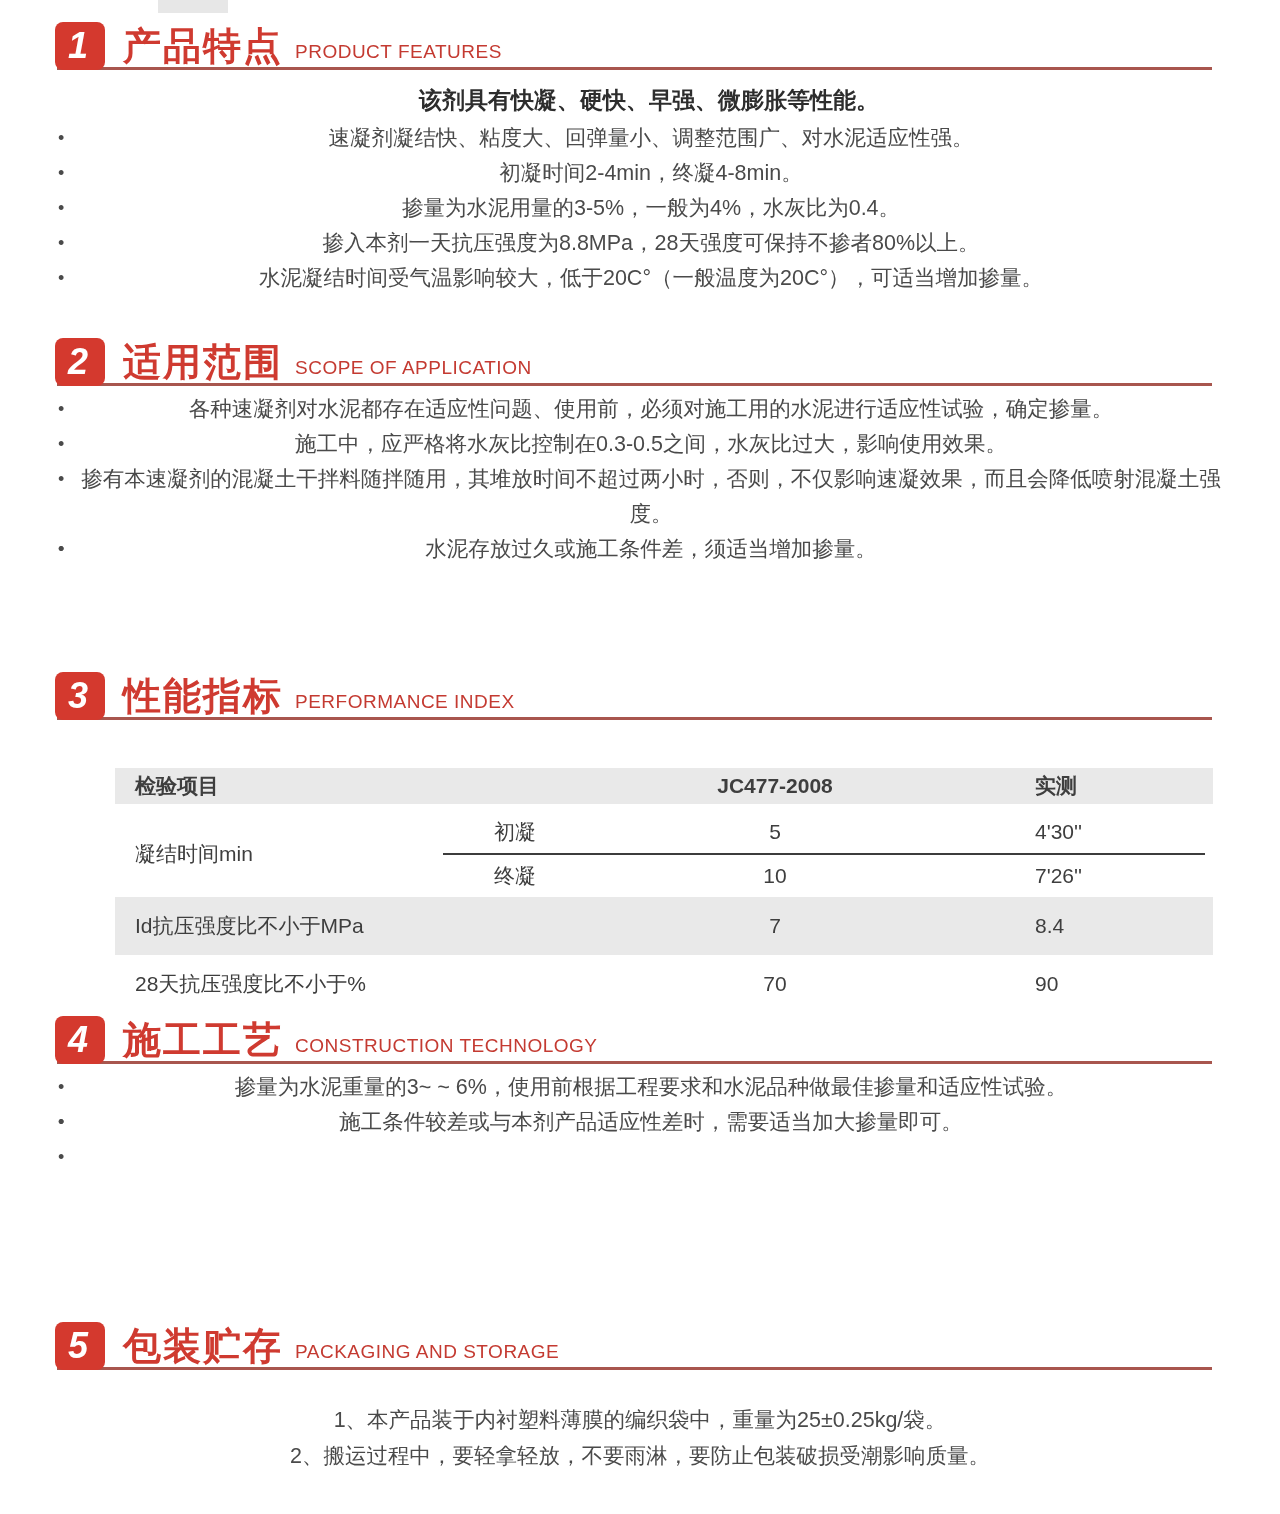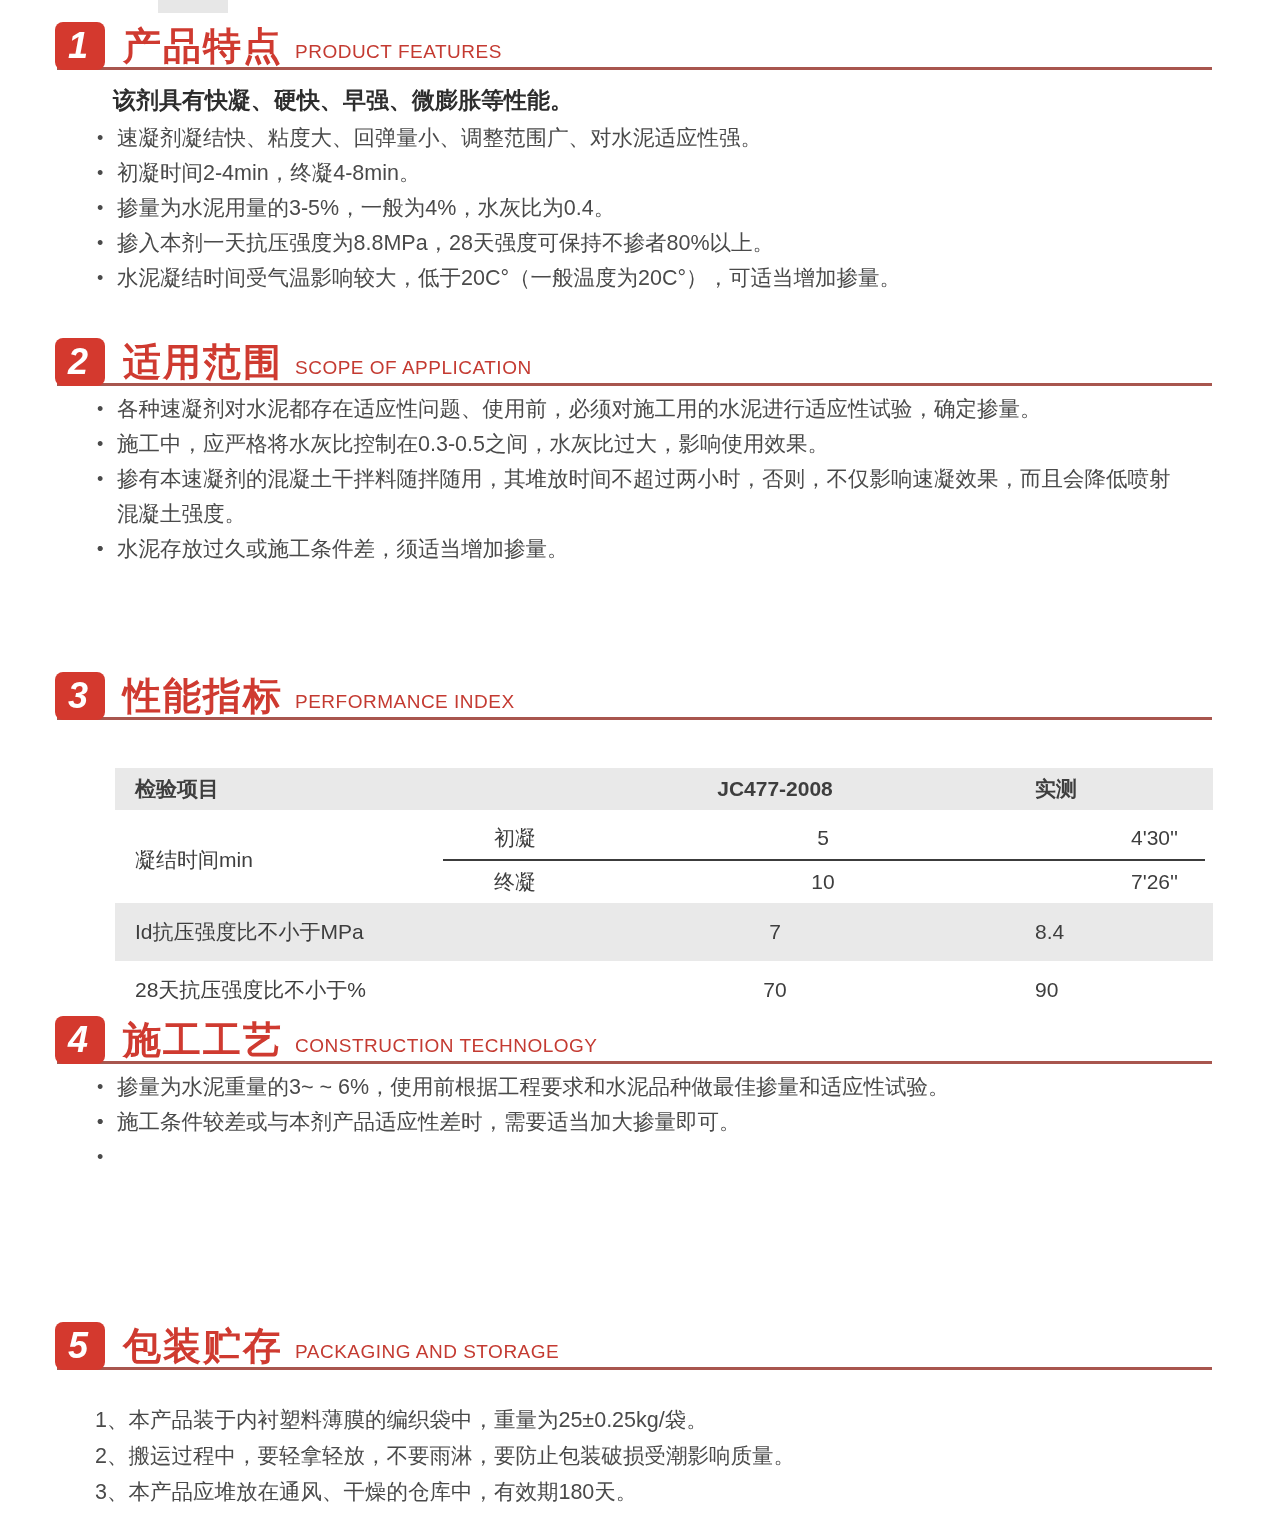--- a/index.html
+++ b/index.html
@@ -33,39 +33,39 @@
   }
   .title-zh{
     position:relative;z-index:1;margin:12px 0 2px 18px;
     font-size:38px;line-height:44px;font-weight:bold;color:var(--title-red);letter-spacing:2px;
   }
   .title-en{
     position:relative;z-index:1;margin:0 0 7px 12px;
     font-size:19px;line-height:22px;font-weight:normal;color:#c43a31;letter-spacing:0.5px;white-space:nowrap;
   }
 
-  .content{margin:0 95px;}
+  .content{margin:0 56px;text-align:center;}
   .intro{margin:15px 0 0 18px;font-size:23px;line-height:30px;font-weight:bold;color:var(--dark);}
   ul.bullets{list-style:none;margin:6px 0 0 0;padding:0;}
   ul.bullets li{position:relative;padding-left:22px;font-size:21.5px;line-height:35px;color:var(--text);}
   .dot{position:absolute;left:2px;top:0;font-size:18px;}
 
   .s2-bullets{margin-top:14px;}
   .s4-bullets{margin-top:26px;}
 
   
   .ptable{margin:48px 0 0 115px;width:1098px;font-size:21px;color:#3e3e3e;}
-  .t-head{display:grid;grid-template-columns:500px 320px 1fr;height:42px;align-items:center;
+  .t-head{display:grid;grid-template-columns:500px 320px 1fr;height:36px;align-items:center;
     background:var(--row-gray);font-weight:bold;margin-bottom:7px;}
   .t-head .c1{padding-left:20px;}
   .t-head .c2{text-align:center;}
   .t-head .c3{padding-left:100px;}
   .t-body1{display:grid;grid-template-columns:300px 1fr;}
   .t-label{display:flex;align-items:center;padding-left:20px;}
-  .t-subrow{display:grid;grid-template-columns:200px 320px 1fr;height:42px;align-items:center;gap:48px;}
+  .t-subrow{display:grid;grid-template-columns:200px 320px 1fr;height:42px;align-items:center;}
   .t-subrow .s1{text-align:center;}
   .t-subrow .s2{text-align:center;}
   .t-subrow .s3{padding-left:100px;}
   .t-divider{height:2px;background:#3c3c3c;margin:0 8px 0 28px;}
   .t-row{display:grid;grid-template-columns:500px 320px 1fr;height:58px;align-items:center;}
   .t-row .c1{padding-left:20px;}
   .t-row .c2{text-align:center;}
   .t-row .c3{padding-left:100px;}
   .t-row.gray{background:var(--row-gray);}
 
@@ -188,17 +188,16 @@
       <div class="badge">
         <span>5</span>
       </div>
       <h2 class="title-zh">包装贮存</h2>
       <span class="title-en">PACKAGING AND STORAGE</span>
     </div>
     <div class="content">
       <ol class="numlist">
         <li>1、本产品装于内衬塑料薄膜的编织袋中，重量为25±0.25kg/袋。</li>
         <li>2、搬运过程中，要轻拿轻放，不要雨淋，要防止包装破损受潮影响质量。</li>
-        <li>3、本产品应堆放在通风、干燥的仓库中，有效期180天。</li>
       </ol>
     </div>
   </section>
 </div>
 
 </body></html>

